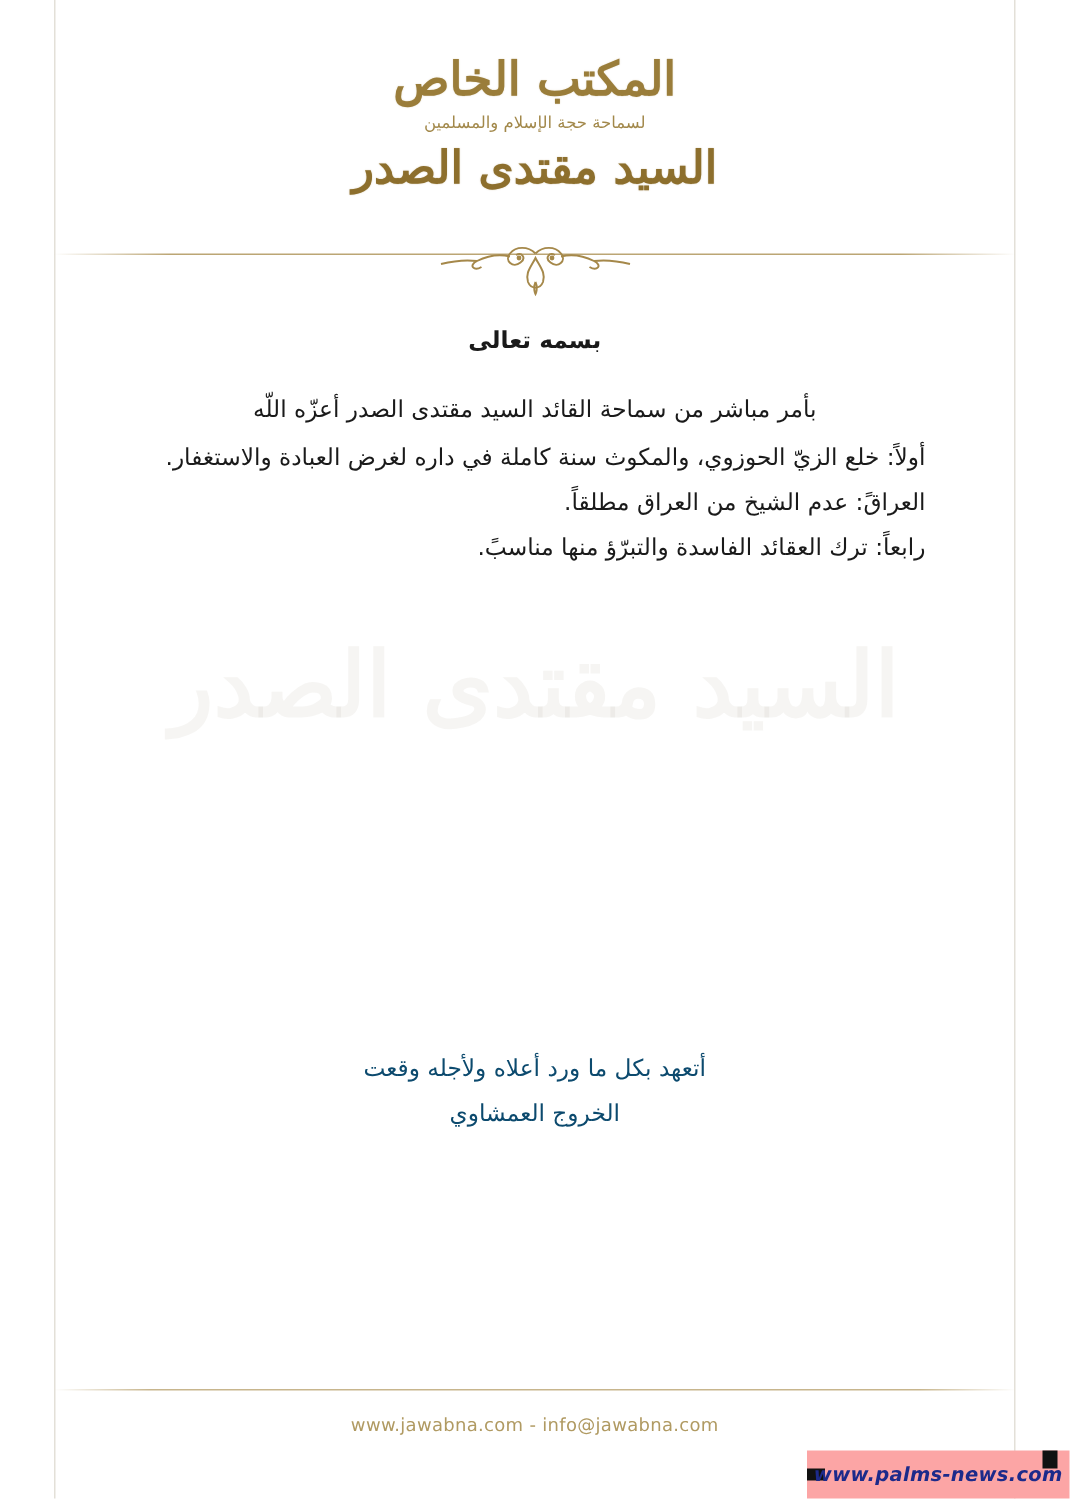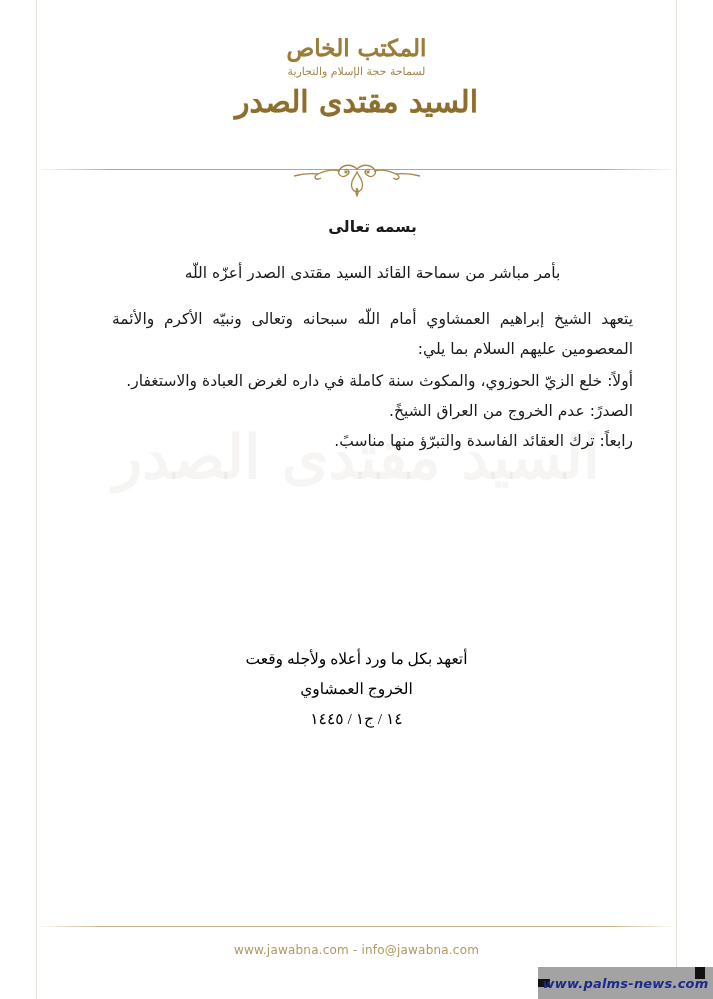--- a/index.html
+++ b/index.html
@@ -38,21 +38,21 @@
   
   .letterhead {
     position: absolute;
     top: 34px;
     left: 0;
     width: 713px;
     text-align: center;
   }
   .lh-line1 {
     font-family: "DejaVu Serif", "Liberation Serif", serif;
-    font-size: 23px;
+    font-size: 31px;
     font-weight: bold;
     color: #9a7d3a;
     letter-spacing: 1px;
     line-height: 1.25;
     text-shadow: 0 0 1px rgba(154,125,58,0.35);
   }
   .lh-line2 {
     font-family: "DejaVu Serif", "Liberation Serif", serif;
     font-size: 11px;
     color: #a2884a;
@@ -116,21 +116,21 @@
     letter-spacing: 4px;
     pointer-events: none;
     user-select: none;
     line-height: 1.9;
   }
 
   
   .content {
     position: absolute;
     top: 212px;
-    left: 112px;
+    left: 96px;
     width: 521px;
     text-align: justify;
     font-size: 15.5px;
     line-height: 30px;
     color: #1a1a1a;
   }
   .basmala {
     text-align: center;
     font-size: 15.5px;
     font-weight: bold;
@@ -155,28 +155,27 @@
   .clause-num { font-weight: normal; }
   .closing {
     margin-top: 2px;
     text-align: justify;
     text-align-last: right;
   }
 
   
   .signature {
     position: absolute;
-    top: 644px;
+    top: 697px;
     left: 96px;
     width: 521px;
     text-align: center;
     font-size: 15.5px;
     line-height: 30px;
-    color: #000000;
-    font-family: Liberation Serif, serif;
+    color: #0c4a6e;
   }
   .sig-line { margin: 0; }
   .sig-date { letter-spacing: 1px; }
 
   
   .footer-rule {
     position: absolute;
     bottom: 72px;
     left: 36px;
     width: 641px;
@@ -199,21 +198,21 @@
     letter-spacing: 0.2px;
   }
 
   
   .stamp {
     position: absolute;
     right: 0;
     bottom: 0;
     width: 175px;
     height: 32px;
-    background: #a3a3a3;
+    background: #fca5a5;
     display: flex;
     align-items: center;
     justify-content: center;
     direction: ltr;
   }
   .stamp-bar-left,
   .stamp-bar-right {
     position: absolute;
     background: #111111;
   }
@@ -232,21 +231,21 @@
 </head>
 <body>
 
 <div class="page">
 
   <div class="page-border-left"></div>
   <div class="page-border-right"></div>
 
   <div class="letterhead">
     <div class="lh-line1">المكتب الخاص</div>
-    <div class="lh-line2">لسماحة حجة الإسلام والتجارية</div>
+    <div class="lh-line2">لسماحة حجة الإسلام والمسلمين</div>
     <div class="lh-line3">السيد مقتدى الصدر</div>
   </div>
 
   <div class="divider-wrap">
     <div class="divider-rule"></div>
     <div class="divider-ornament">
       <svg width="150" height="40" viewBox="0 0 150 40" fill="none" stroke="#a5884a" stroke-width="1.3">
         <path d="M75 9 C70 4, 62 4, 58 9 C54 14, 60 19, 65 15 C69 12, 66 8, 62 10"></path>
         <path d="M75 9 C80 4, 88 4, 92 9 C96 14, 90 19, 85 15 C81 12, 84 8, 88 10"></path>
         <path d="M58 11 C50 9, 42 11, 36 14 C30 17, 34 21, 39 18"></path>
@@ -259,38 +258,36 @@
         <circle cx="86" cy="12" r="1.6" fill="#a5884a" stroke="none"></circle>
       </svg>
     </div>
   </div>
 
   <div class="watermark">السيد مقتدى الصدر</div>
 
   <div class="content">
     <div class="basmala">بسمه تعالى</div>
     <p class="para para-intro">بأمر مباشر من سماحة القائد السيد مقتدى الصدر أعزّه اللّه</p>
-    <p class="para">يتعهد الشيخ إبراهيم العمشاوي أمام اللّه سبحانه وتعالى ونبيّه الأكرم والأئمة المعصومين عليهم السلام بما يلي:</p>
 
     <p class="clause">
       <span class="clause-num">أولاً</span><span>: </span><span>خلع الزيّ الحوزوي، والمكوث سنة كاملة في داره لغرض العبادة والاستغفار.</span>
     </p>
     <p class="clause">
-      <span class="clause-num">الصدرً</span><span>: </span><span>عدم الخروج من العراق الشيخً.</span>
+      <span class="clause-num">العراقً</span><span>: </span><span>عدم الشيخ من العراق مطلقاً.</span>
     </p>
     <p class="clause">
       <span class="clause-num">رابعاً</span><span>: </span><span>ترك العقائد الفاسدة والتبرّؤ منها مناسبً.</span>
     </p>
 
   </div>
 
   <div class="signature">
     <p class="sig-line">أتعهد بكل ما ورد أعلاه ولأجله وقعت</p>
     <p class="sig-line">الخروج العمشاوي</p>
-    <p class="sig-line sig-date">١٤ / ج١ / ١٤٤٥</p>
   </div>
 
   <div class="footer-rule"></div>
   <div class="footer">www.jawabna.com - info@jawabna.com</div>
 
   <div class="stamp">
     <div class="stamp-bar-left"></div>
     <div class="stamp-bar-right"></div>
     <span class="stamp-text">www.palms-news.com</span>
   </div>

